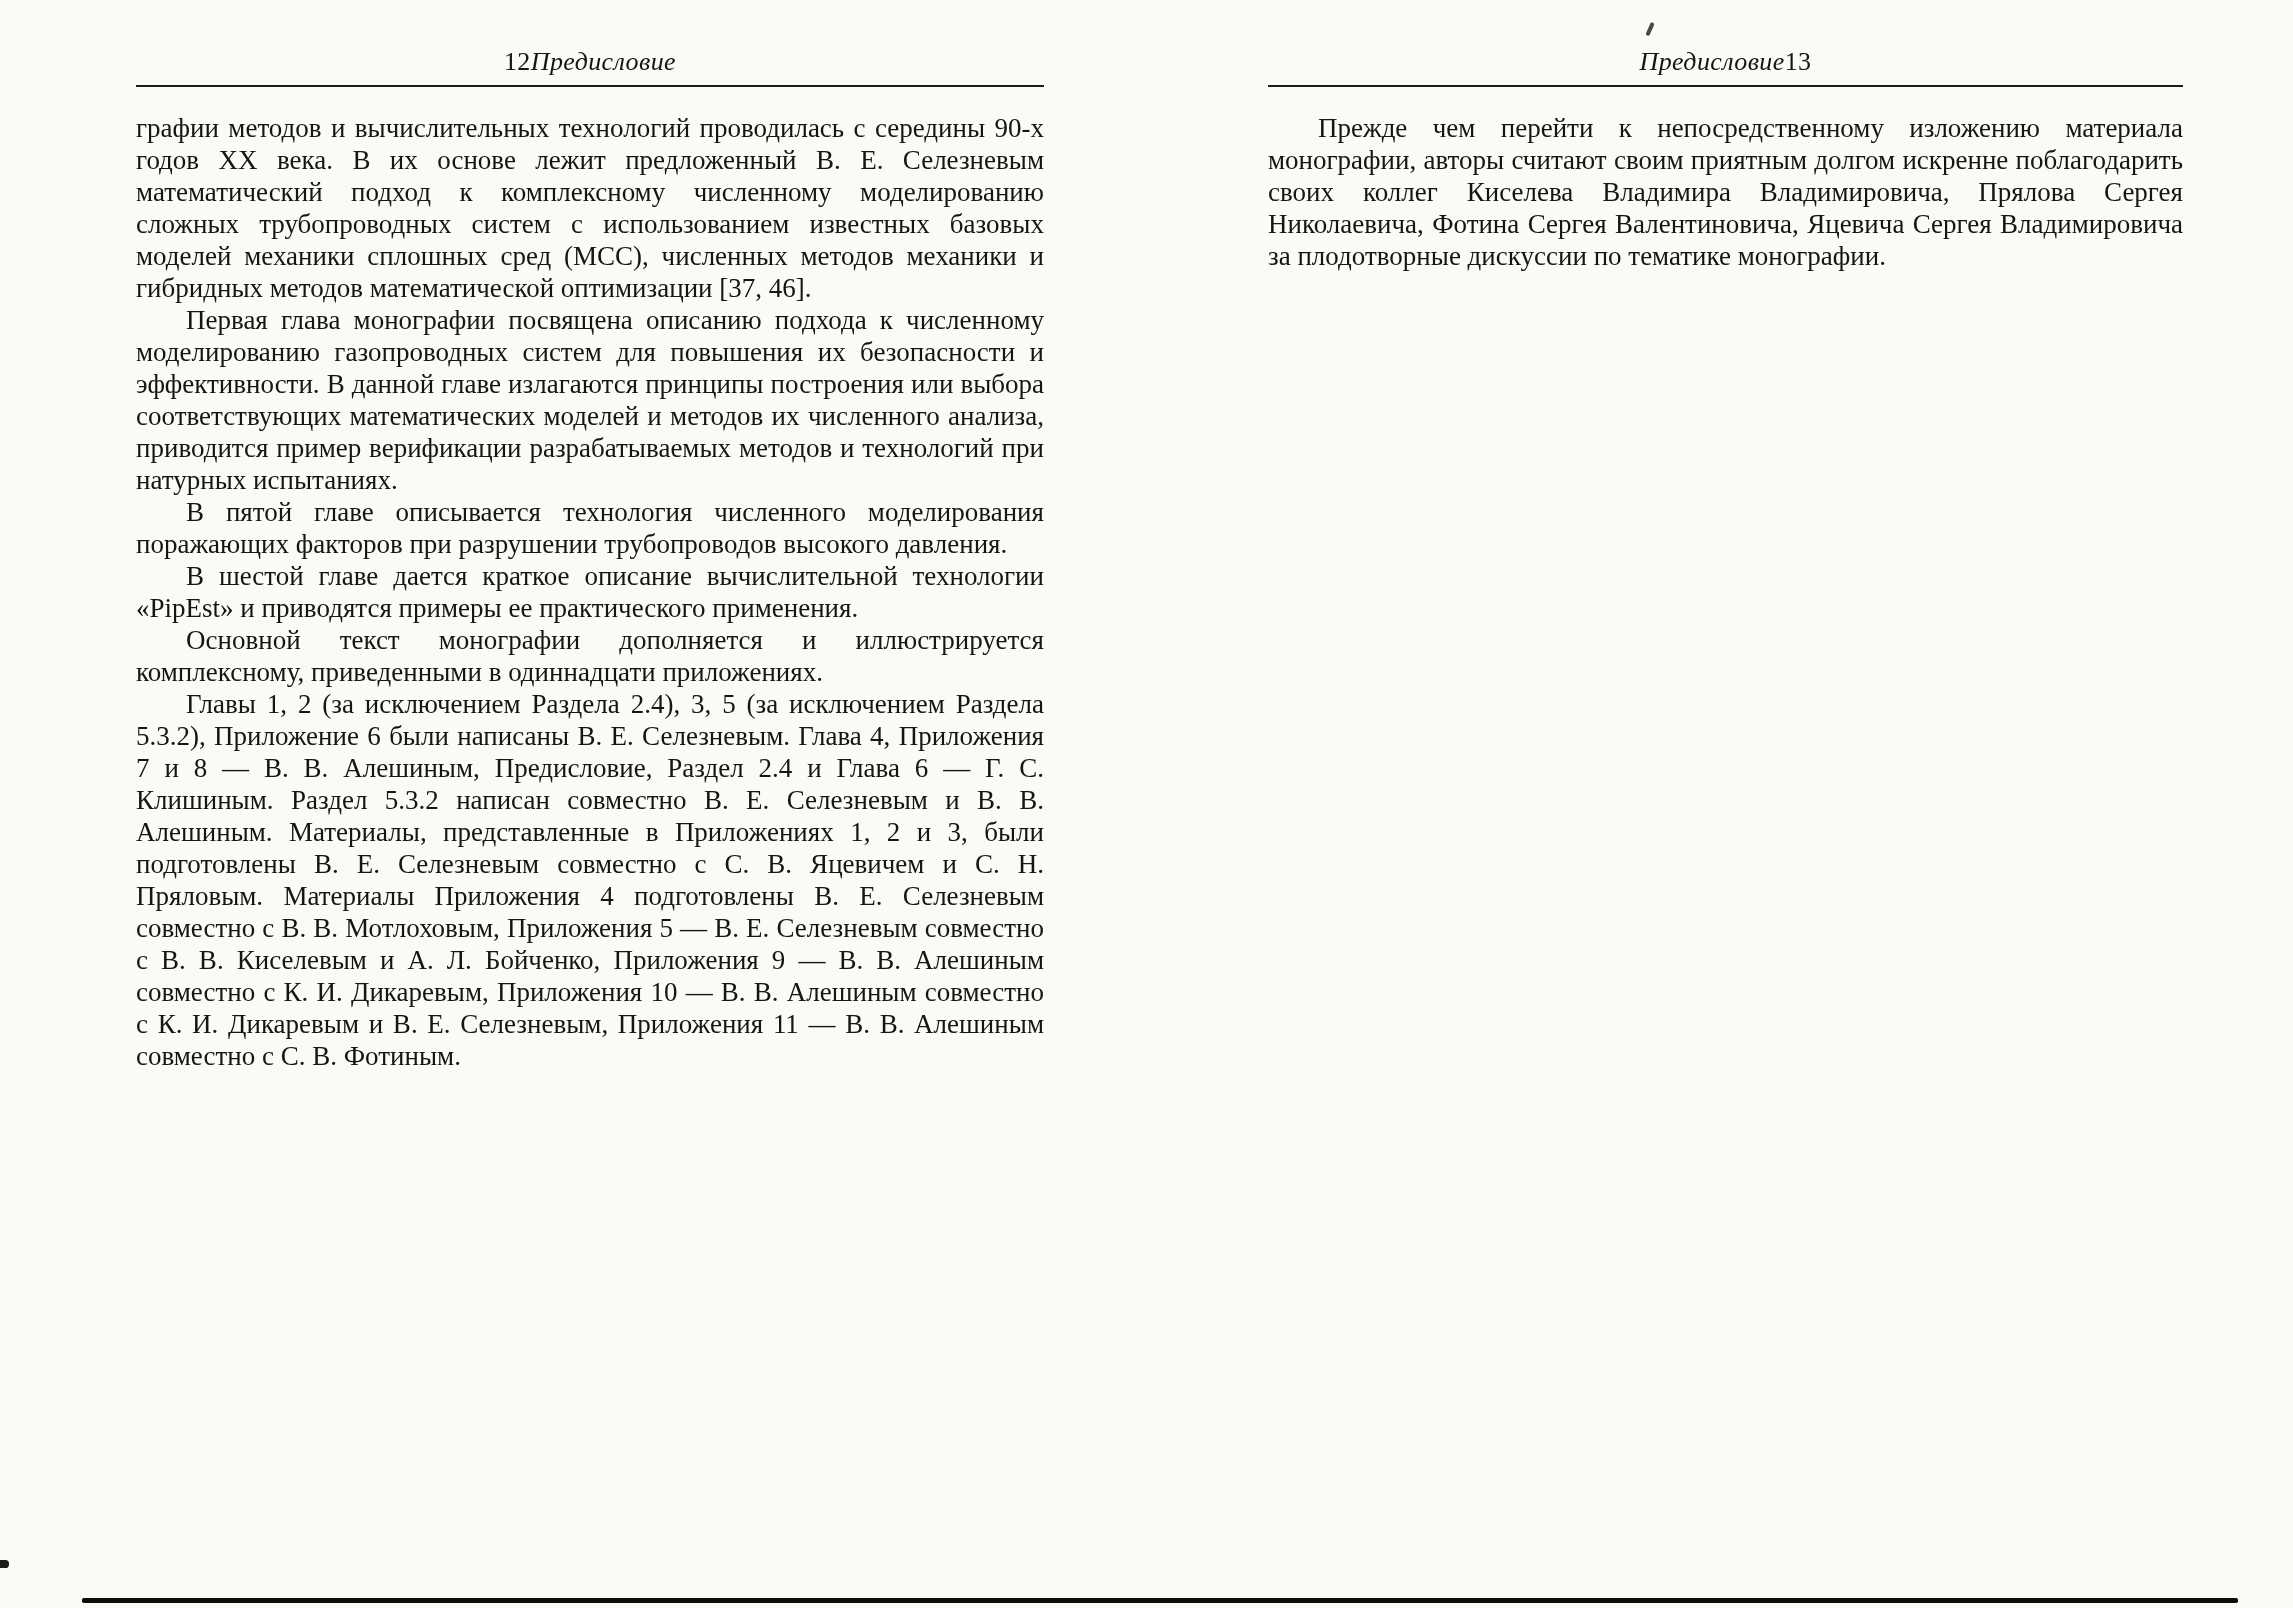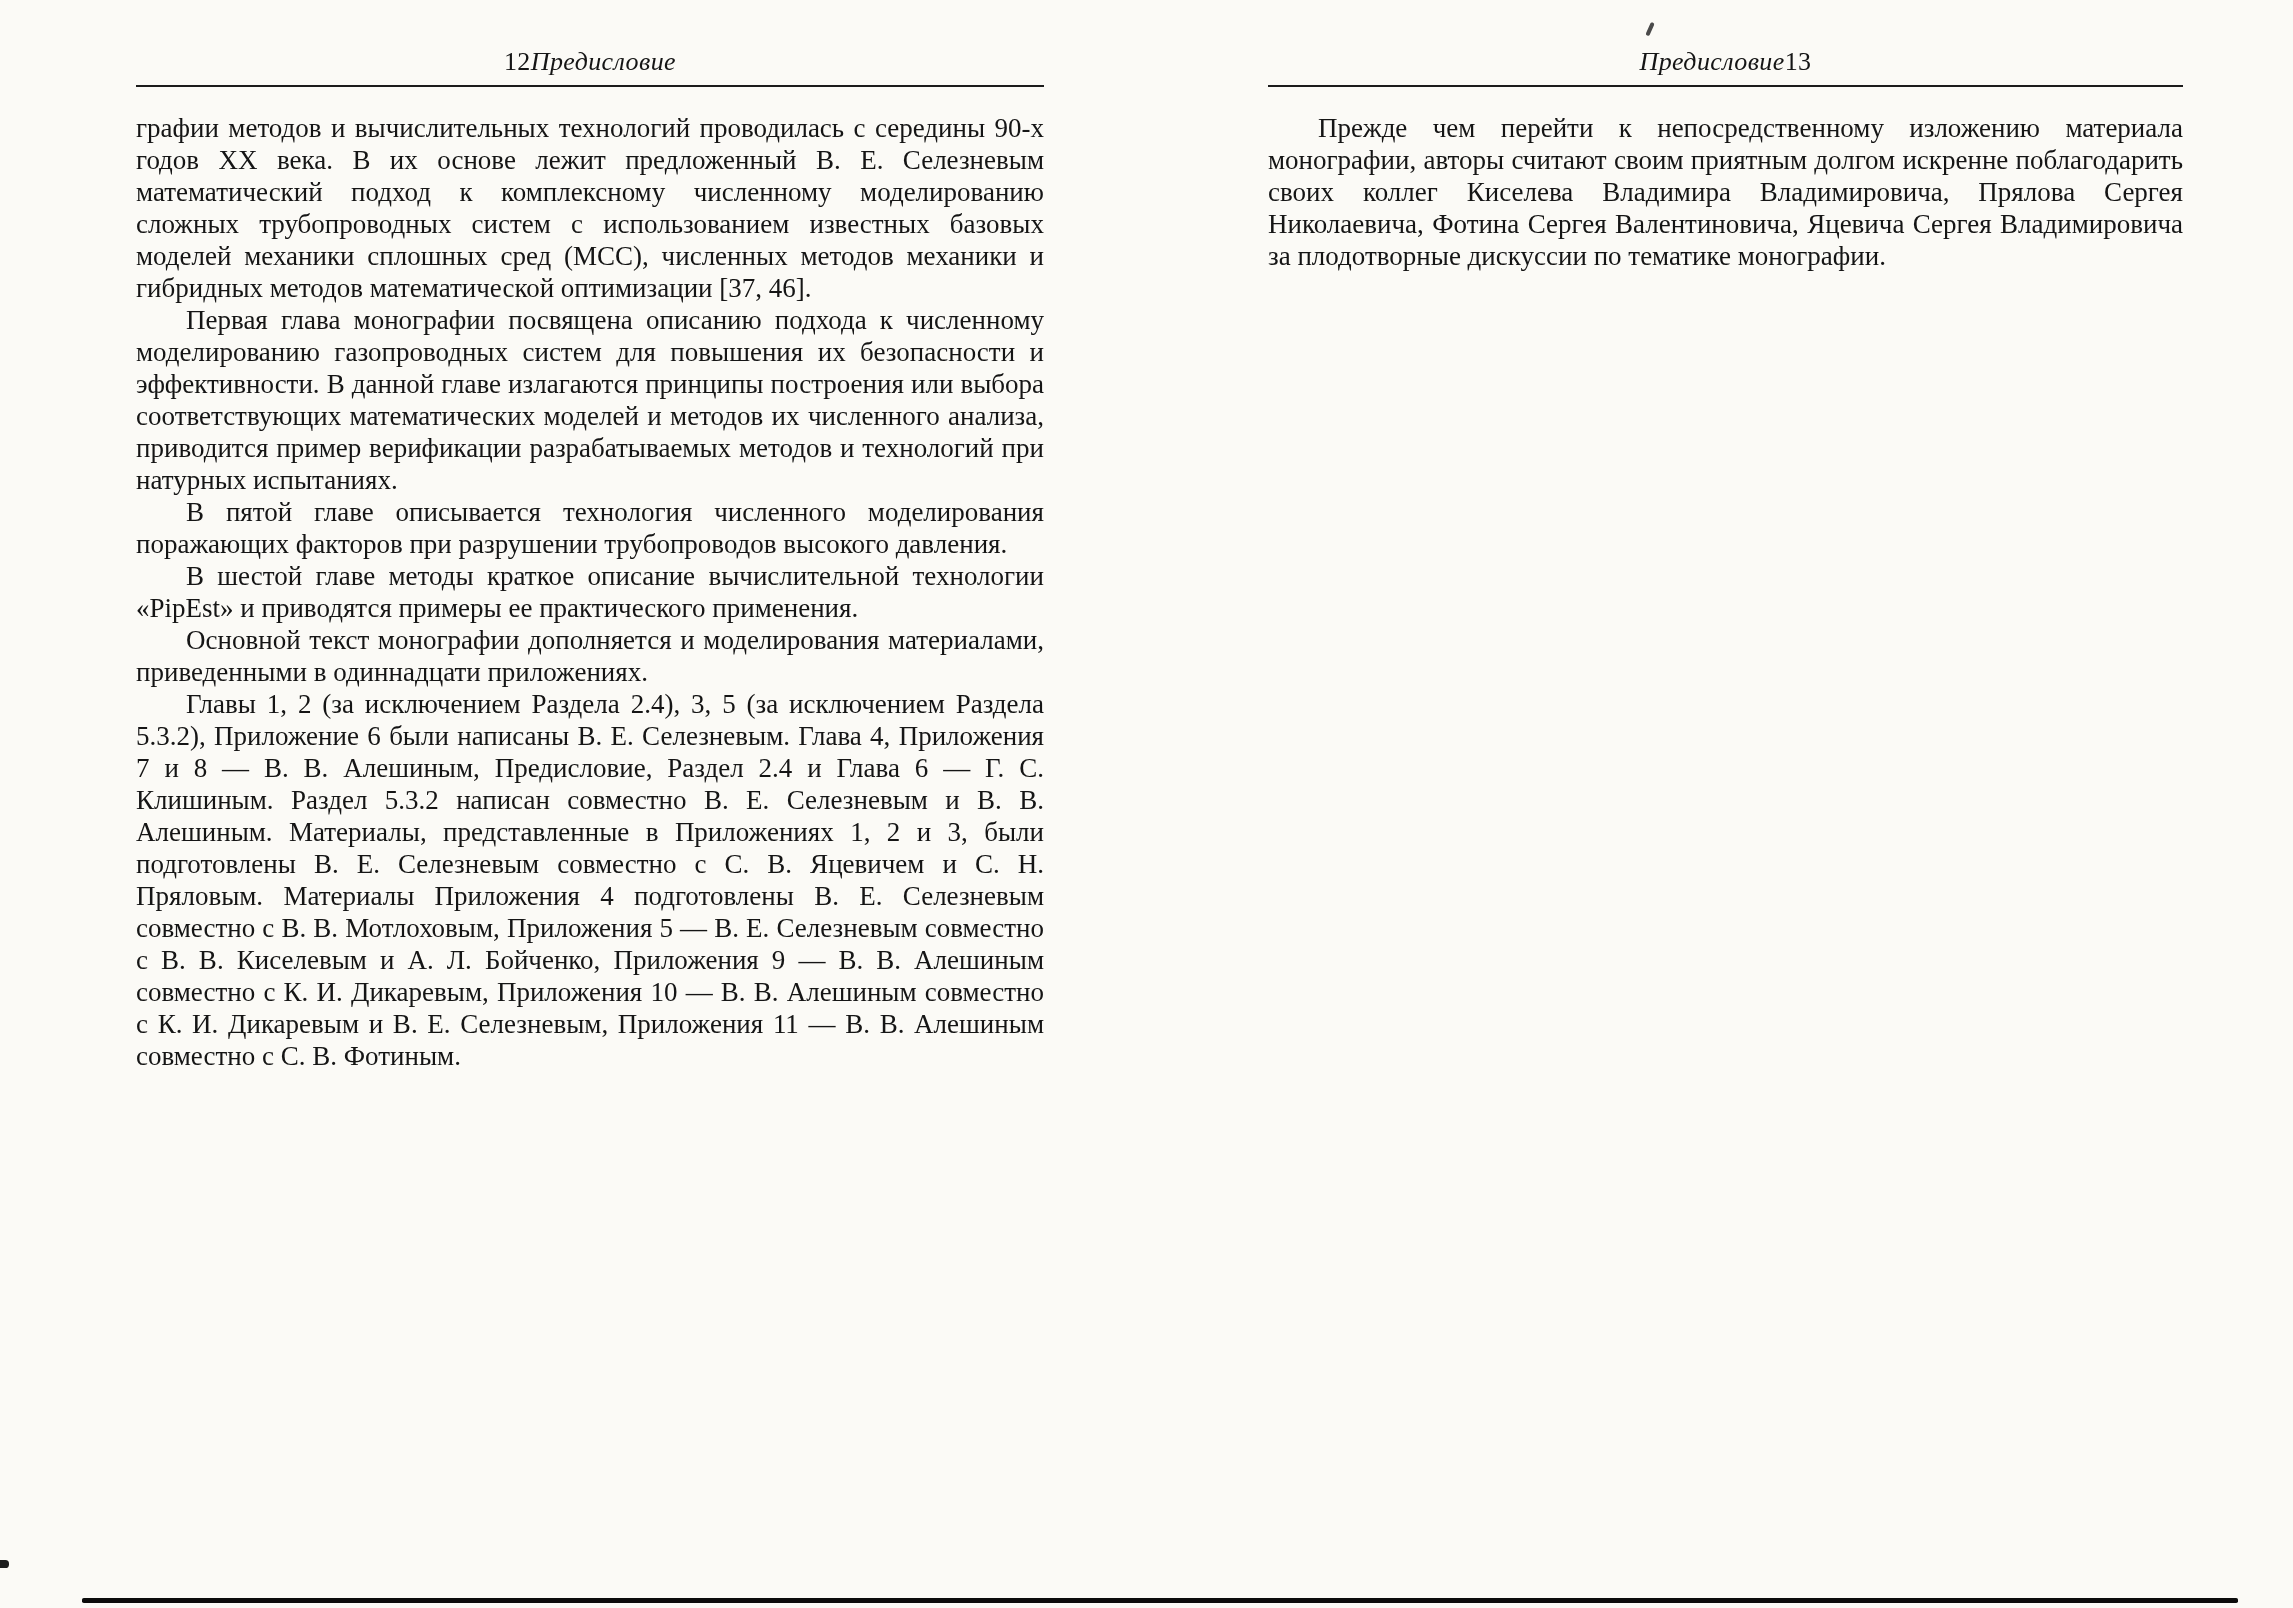--- a/index.html
+++ b/index.html
@@ -91,22 +91,22 @@
   <div class="page page-left">
     <div class="page-header">
       <span class="page-num">12</span>
       <span class="running-title">Предисловие</span>
     </div>
     <div class="header-rule"></div>
     <div class="text-block">
         <p class="">графии методов и вычислительных технологий проводилась с середины 90-х годов XX века. В их основе лежит предложенный В. Е. Селезневым математический подход к комплексному численному моделированию сложных трубопроводных систем с использованием известных базовых моделей механики сплошных сред (МСС), численных методов механики и гибридных методов математической оптимизации [37, 46].</p>
         <p class="indent">Первая глава монографии посвящена описанию подхода к численному моделированию газопроводных систем для повышения их безопасности и эффективности. В данной главе излагаются принципы построения или выбора соответствующих математических моделей и методов их численного анализа, приводится пример верификации разрабатываемых методов и технологий при натурных испытаниях.</p>
         <p class="indent">В пятой главе описывается технология численного моделирования поражающих факторов при разрушении трубопроводов высокого давления.</p>
-        <p class="indent">В шестой главе методы краткое описание вычислительной технологии «PipEst» и приводятся примеры ее практического применения.</p>
-        <p class="indent">Основной текст монографии дополняется и моделирования материалами, приведенными в одиннадцати приложениях.</p>
+        <p class="indent">В шестой главе дается краткое описание вычислительной технологии «PipEst» и приводятся примеры ее практического применения.</p>
+        <p class="indent">Основной текст монографии дополняется и иллюстрируется комплексному, приведенными в одиннадцати приложениях.</p>
         <p class="indent">Главы 1, 2 (за исключением Раздела 2.4), 3, 5 (за исключением Раздела 5.3.2), Приложение 6 были написаны В. Е. Селезневым. Глава 4, Приложения 7 и 8 — В. В. Алешиным, Предисловие, Раздел 2.4 и Глава 6 — Г. С. Клишиным. Раздел 5.3.2 написан совместно В. Е. Селезневым и В. В. Алешиным. Материалы, представленные в Приложениях 1, 2 и 3, были подготовлены В. Е. Селезневым совместно с С. В. Яцевичем и С. Н. Пряловым. Материалы Приложения 4 подготовлены В. Е. Селезневым совместно с В. В. Мотлоховым, Приложения 5 — В. Е. Селезневым совместно с В. В. Киселевым и А. Л. Бойченко, Приложения 9 — В. В. Алешиным совместно с К. И. Дикаревым, Приложения 10 — В. В. Алешиным совместно с К. И. Дикаревым и В. Е. Селезневым, Приложения 11 — В. В. Алешиным совместно с С. В. Фотиным.</p>
       </div>
   </div>
 
   <div class="page page-right">
     <div class="page-header">
       <span class="running-title">Предисловие</span>
       <span class="page-num">13</span>
     </div>
     <div class="header-rule"></div>

